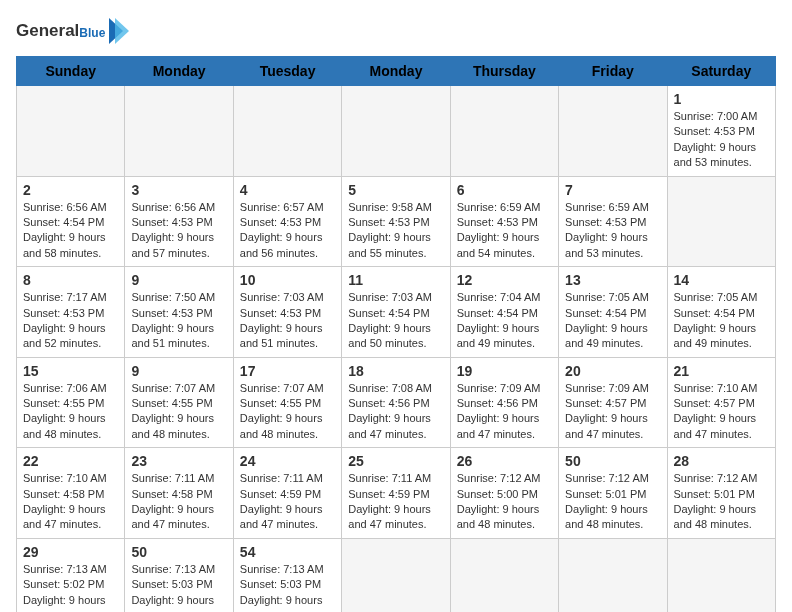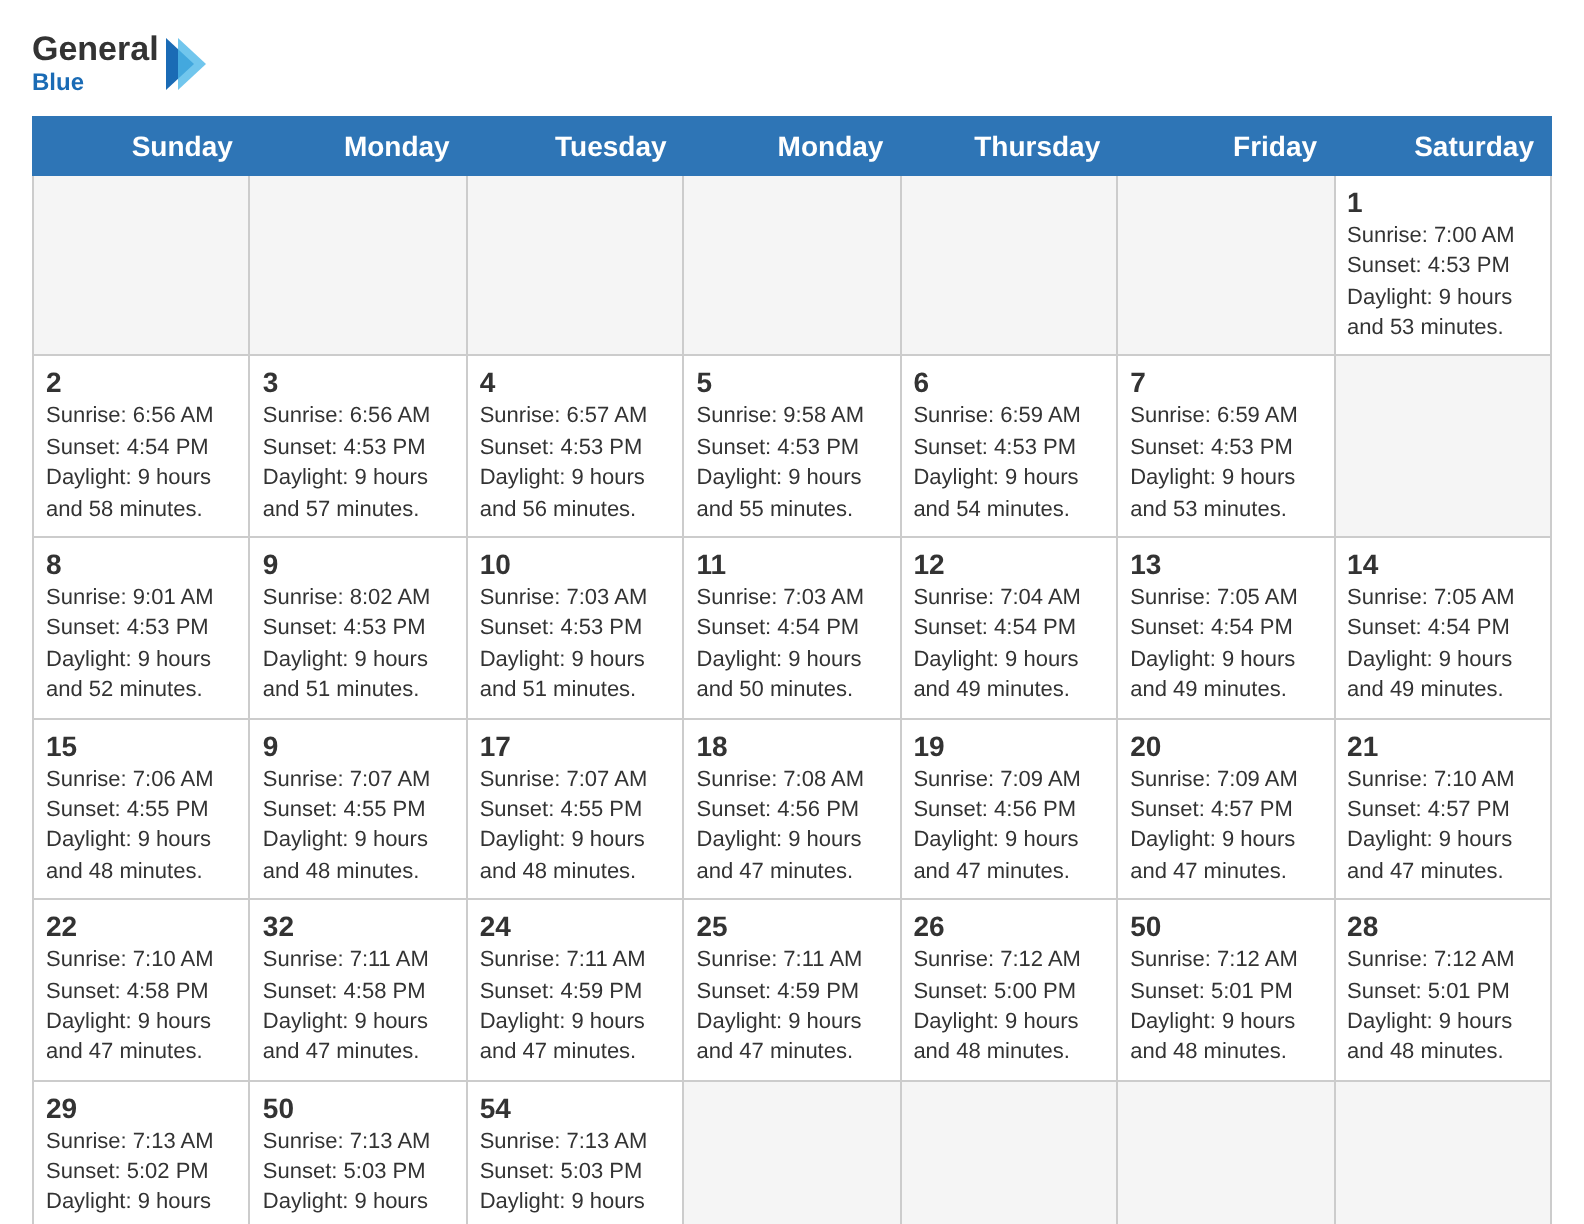--- a/index.html
+++ b/index.html
@@ -33,22 +33,22 @@
       font-size: 16px;
       color: #555;
     }
     table {
       width: 100%;
       border-collapse: collapse;
       table-layout: fixed;
     }
     th {
       background-color: #2e75b6;
-      color: #ffffff;
-      text-align: right;
+      color: #000000;
+      text-align: center;
       padding: 6px 8px;
       font-size: 14px;
       font-weight: bold;
       border: 1px solid #2e75b6;
     }
     td {
       border: 1px solid #ccc;
       vertical-align: top;
       padding: 5px 6px;
       font-size: 11px;
@@ -74,21 +74,21 @@
     .row-alt td:not(.empty) {
       background: #f0f4f9;
     }
   </style>
 </head>
 <body>
 
 <div class="header-area">
   <div class="logo">
   <div style="display:flex;align-items:center;gap:2px">
-    <div style="display:flex;flex-direction:column;align-items:flex-start">
+    <div style="display:flex;flex-direction:row;align-items:flex-end">
       <span style="font-size:17px;font-weight:bold;color:#333;line-height:1.1">General</span>
       <span style="font-size:12px;font-weight:bold;color:#1a6bb5;line-height:1.1">Blue</span>
     </div>
     <svg width="22" height="30" viewBox="0 0 22 30" xmlns="http://www.w3.org/2000/svg">
       <polygon points="2,2 16,15 2,28" fill="#1a6bb5"></polygon>
       <polygon points="8,2 22,15 8,28" fill="#4db8e8" opacity="0.8"></polygon>
     </svg>
   </div>
 </div>
   <div class="title-area">
@@ -181,30 +181,30 @@
           <span>Daylight: 9 hours</span><br>
           <span>and 53 minutes.</span>
         </div>
       </td>
         <td class="empty"></td>
       </tr>
       <tr>
         <td>
         <span class="day-num">8</span>
         <div class="day-info">
-          <span>Sunrise: 9:01 AM</span><br>
+          <span>Sunrise: 7:17 AM</span><br>
           <span>Sunset: 4:53 PM</span><br>
           <span>Daylight: 9 hours</span><br>
           <span>and 52 minutes.</span>
         </div>
       </td>
         <td>
         <span class="day-num">9</span>
         <div class="day-info">
-          <span>Sunrise: 8:02 AM</span><br>
+          <span>Sunrise: 7:50 AM</span><br>
           <span>Sunset: 4:53 PM</span><br>
           <span>Daylight: 9 hours</span><br>
           <span>and 51 minutes.</span>
         </div>
       </td>
         <td>
         <span class="day-num">10</span>
         <div class="day-info">
           <span>Sunrise: 7:03 AM</span><br>
           <span>Sunset: 4:53 PM</span><br>
@@ -318,21 +318,21 @@
         <td>
         <span class="day-num">22</span>
         <div class="day-info">
           <span>Sunrise: 7:10 AM</span><br>
           <span>Sunset: 4:58 PM</span><br>
           <span>Daylight: 9 hours</span><br>
           <span>and 47 minutes.</span>
         </div>
       </td>
         <td>
-        <span class="day-num">32</span>
+        <span class="day-num">23</span>
         <div class="day-info">
           <span>Sunrise: 7:11 AM</span><br>
           <span>Sunset: 4:58 PM</span><br>
           <span>Daylight: 9 hours</span><br>
           <span>and 47 minutes.</span>
         </div>
       </td>
         <td>
         <span class="day-num">24</span>
         <div class="day-info">

